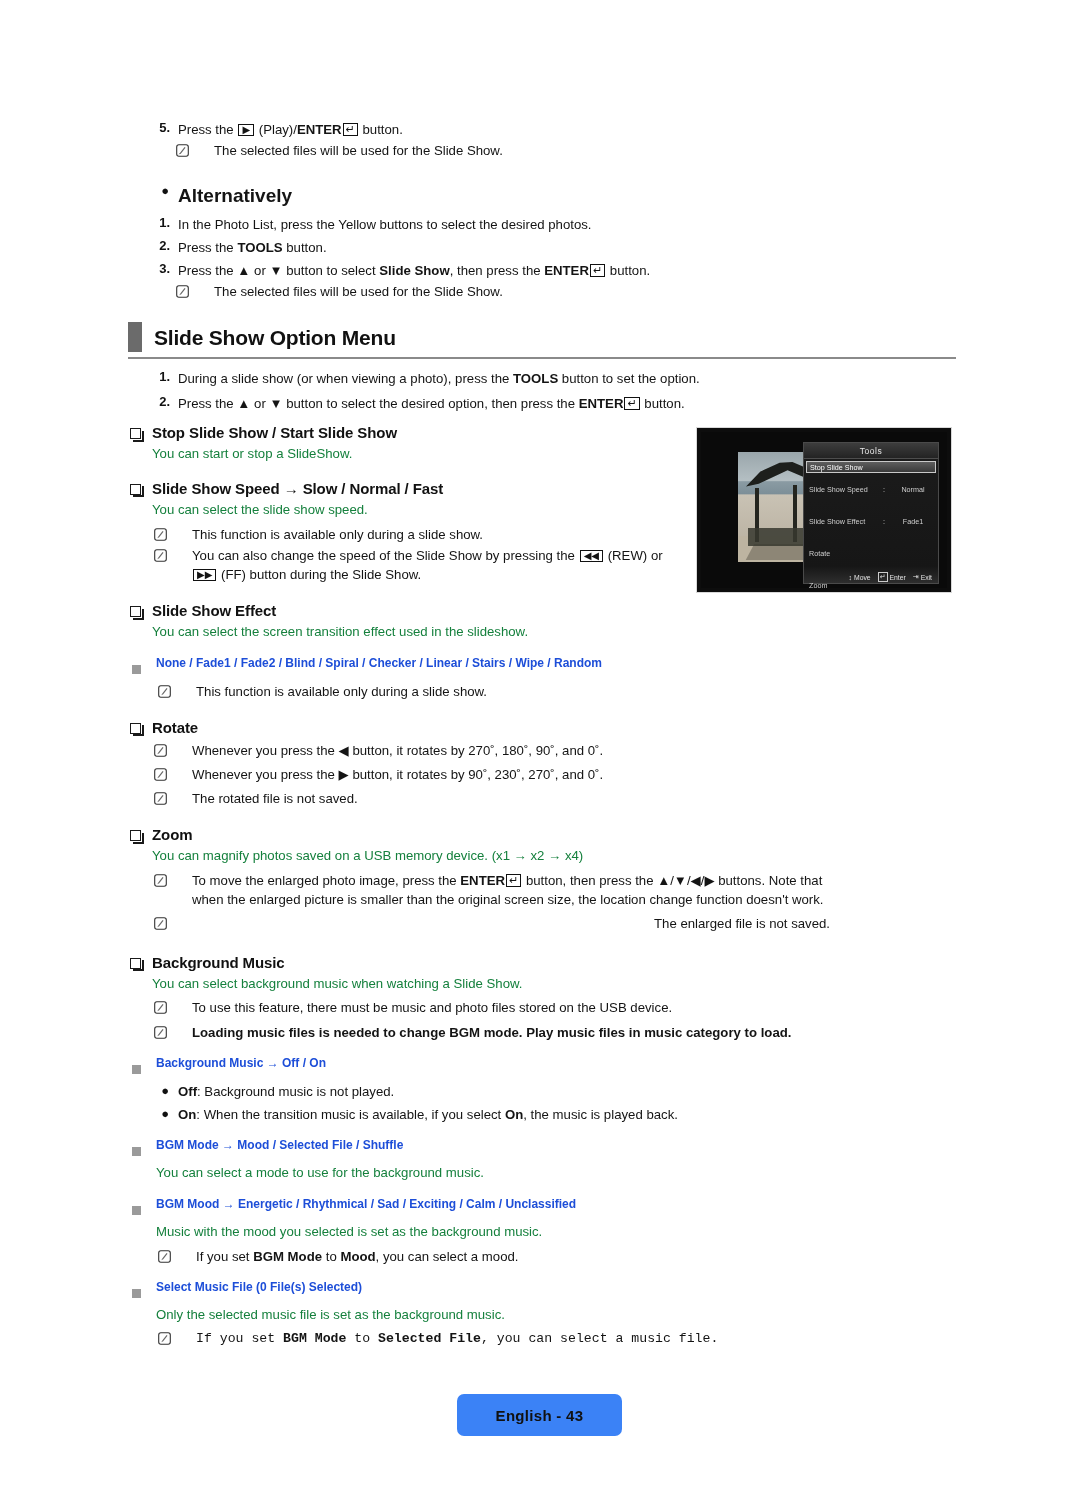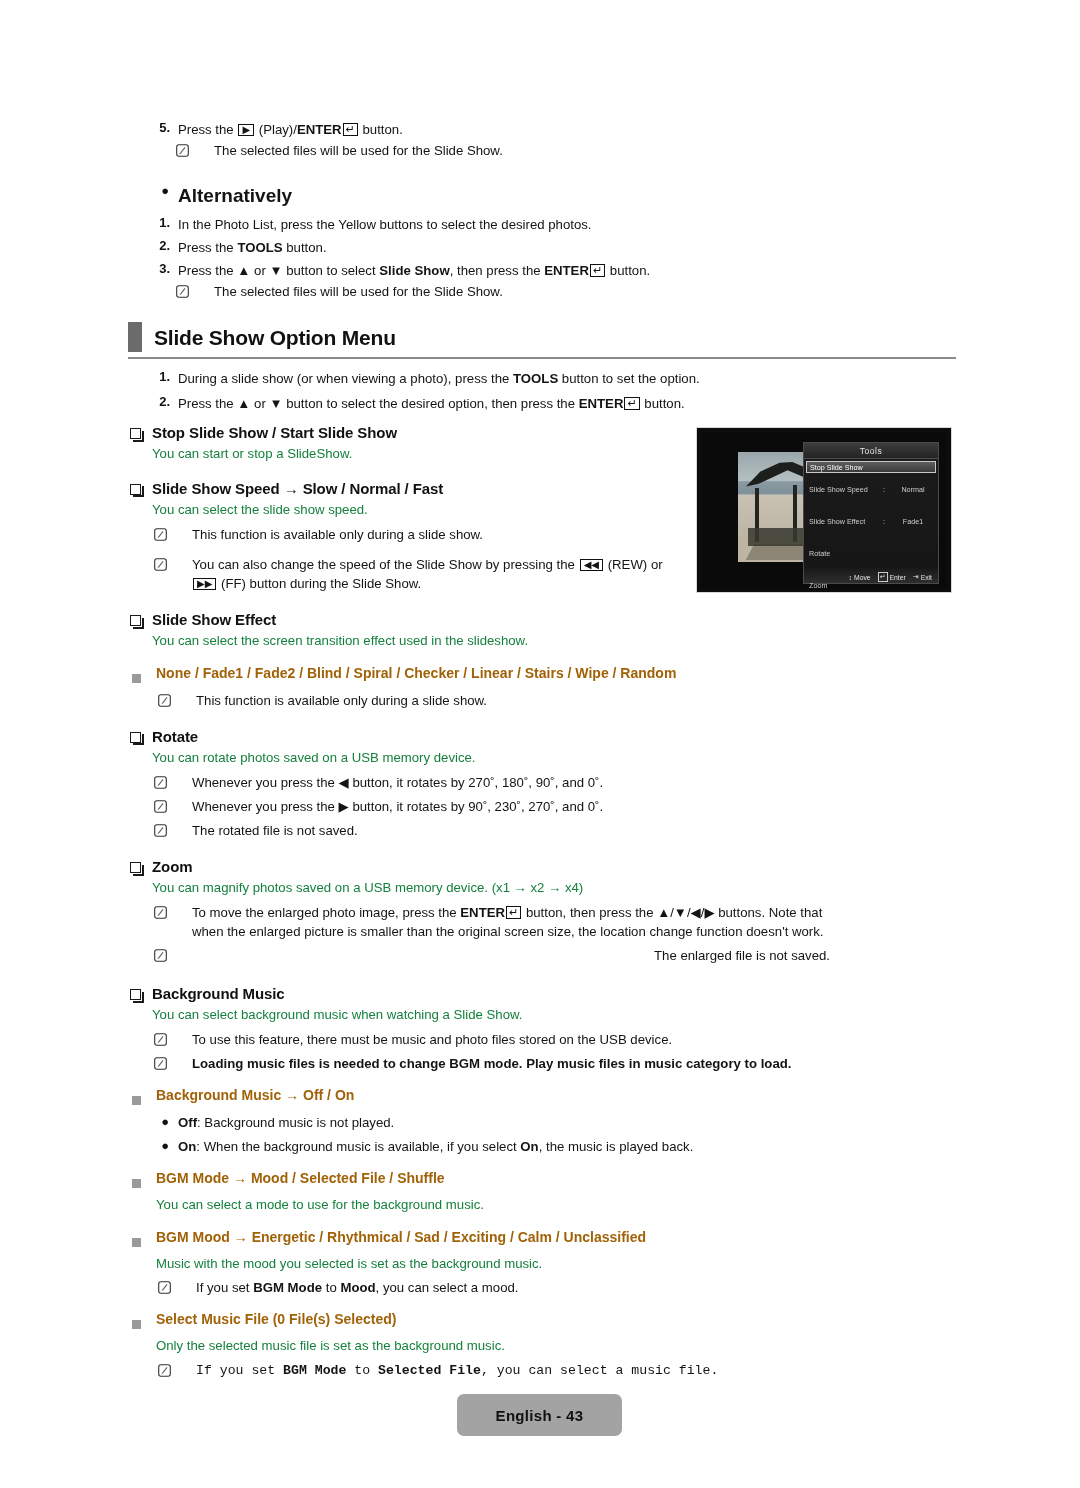--- a/index.html
+++ b/index.html
@@ -88,32 +88,32 @@
     position: absolute; left: 2.5px; top: 2.5px; width: 11px; height: 11px;
     border-right: 2.4px solid #1a1a1a; border-bottom: 2.4px solid #1a1a1a;
     box-sizing: border-box;
   }
 
   
   .gsq { width: 9px; height: 9px; background: #9a9a9a; display:inline-block; }
 
   .sub-head { display: flex; align-items: flex-start; margin-top: 14px; }
   .sub-head .sq { flex: 0 0 26px; width: 26px; padding-top: 4px; padding-left: 2px;}
-  .sub-head .lbl { font-size: 14px; font-weight: bold; color: #a16207; }
+  .sub-head .lbl { font-size: 12px; font-weight: bold; color: #1d4ed8; }
 
   .indent-1 { margin-left: 22px; }
   .indent-2 { margin-left: 26px; }
 
   .para { font-size: 13.2px; line-height: 1.5; color: #15803d; margin-top: 3px; }
 
   
   .footer {
     position: absolute; left: 457px; top: 1394px;
     width: 165px; height: 42px;
-    background: #a3a3a3;
+    background: #3b82f6;
     border-radius: 7px;
     display: flex; align-items: center; justify-content: center;
   }
   .footer span { font-size: 15px; font-weight: bold; color: #111; letter-spacing: .3px;}
 
   
   .tvshot {
     position: absolute; left: 696px; top: 427px;
     width: 256px; height: 166px;
     background: #0d0d0d;
@@ -309,21 +309,21 @@
     <div class="para indent-1">You can select the slide show speed.</div>
     <div class="noterow indent-1" style="margin-top:5px;">
       <div class="nicon">
         <svg width="13" height="13" viewBox="0 0 13 13">
             <rect x="0.7" y="0.7" width="11.6" height="11.6" rx="2.2" fill="none" stroke="#333" stroke-width="1.1"></rect>
             <path d="M8.6 2.9 L4.3 8.4 L3.3 10.2 L5.2 9.3 L9.5 3.8 Z" fill="#666"></path>
           </svg>
       </div>
       <div class="ntext txt">This function is available only during a slide show.</div>
     </div>
-    <div class="noterow indent-1" style="margin-top:11px;">
+    <div class="noterow indent-1" style="margin-top:2px;">
       <div class="nicon">
         <svg width="13" height="13" viewBox="0 0 13 13">
             <rect x="0.7" y="0.7" width="11.6" height="11.6" rx="2.2" fill="none" stroke="#333" stroke-width="1.1"></rect>
             <path d="M8.6 2.9 L4.3 8.4 L3.3 10.2 L5.2 9.3 L9.5 3.8 Z" fill="#666"></path>
           </svg>
       </div>
       <div class="ntext txt" style="width:545px;">
         <span>You can also change the speed of the Slide Show by pressing the</span>
         <span class="key">◀◀</span>
         <span>(REW) or</span><br>
@@ -359,21 +359,20 @@
 
     <div class="sq-head" style="margin-top:18px;">
       <div class="sq">
           <div class="hsq">
             <i></i>
             <em></em>
           </div>
         </div>
       <div class="lbl">Rotate</div>
     </div>
-    <div class="para indent-1">You can rotate photos saved on a USB memory device.</div>
     <div class="noterow indent-1" style="margin-top:5px;">
       <div class="nicon">
           <svg width="13" height="13" viewBox="0 0 13 13">
             <rect x="0.7" y="0.7" width="11.6" height="11.6" rx="2.2" fill="none" stroke="#333" stroke-width="1.1"></rect>
             <path d="M8.6 2.9 L4.3 8.4 L3.3 10.2 L5.2 9.3 L9.5 3.8 Z" fill="#666"></path>
           </svg>
         </div>
       <div class="ntext txt">Whenever you press the ◀ button, it rotates by 270˚, 180˚, 90˚, and 0˚.</div>
     </div>
     <div class="noterow indent-1" style="margin-top:5px;">
@@ -460,21 +459,21 @@
     <div class="sub-head">
       <div class="sq"><span class="gsq"></span></div>
       <div class="lbl">Background Music → Off / On</div>
     </div>
     <div class="dotrow indent-2" style="margin-top:4px;">
       <div class="dot" style="width:22px;flex:0 0 22px;">●</div>
       <div class="txt"><b>Off</b><span>: Background music is not played.</span></div>
     </div>
     <div class="dotrow indent-2" style="margin-top:4px;">
       <div class="dot" style="width:22px;flex:0 0 22px;">●</div>
-      <div class="txt"><b>On</b><span>: When the background music is available, if you select </span><b>On</b><span>, the music is played back.</span></div>
+      <div class="txt"><b>On</b><span>: When the transition music is available, if you select </span><b>On</b><span>, the music is played back.</span></div>
     </div>
 
     <div class="sub-head">
       <div class="sq"><span class="gsq"></span></div>
       <div class="lbl">BGM Mode → Mood / Selected File / Shuffle</div>
     </div>
     <div class="para indent-2">You can select a mode to use for the background music.</div>
 
     <div class="sub-head">
       <div class="sq"><span class="gsq"></span></div>

